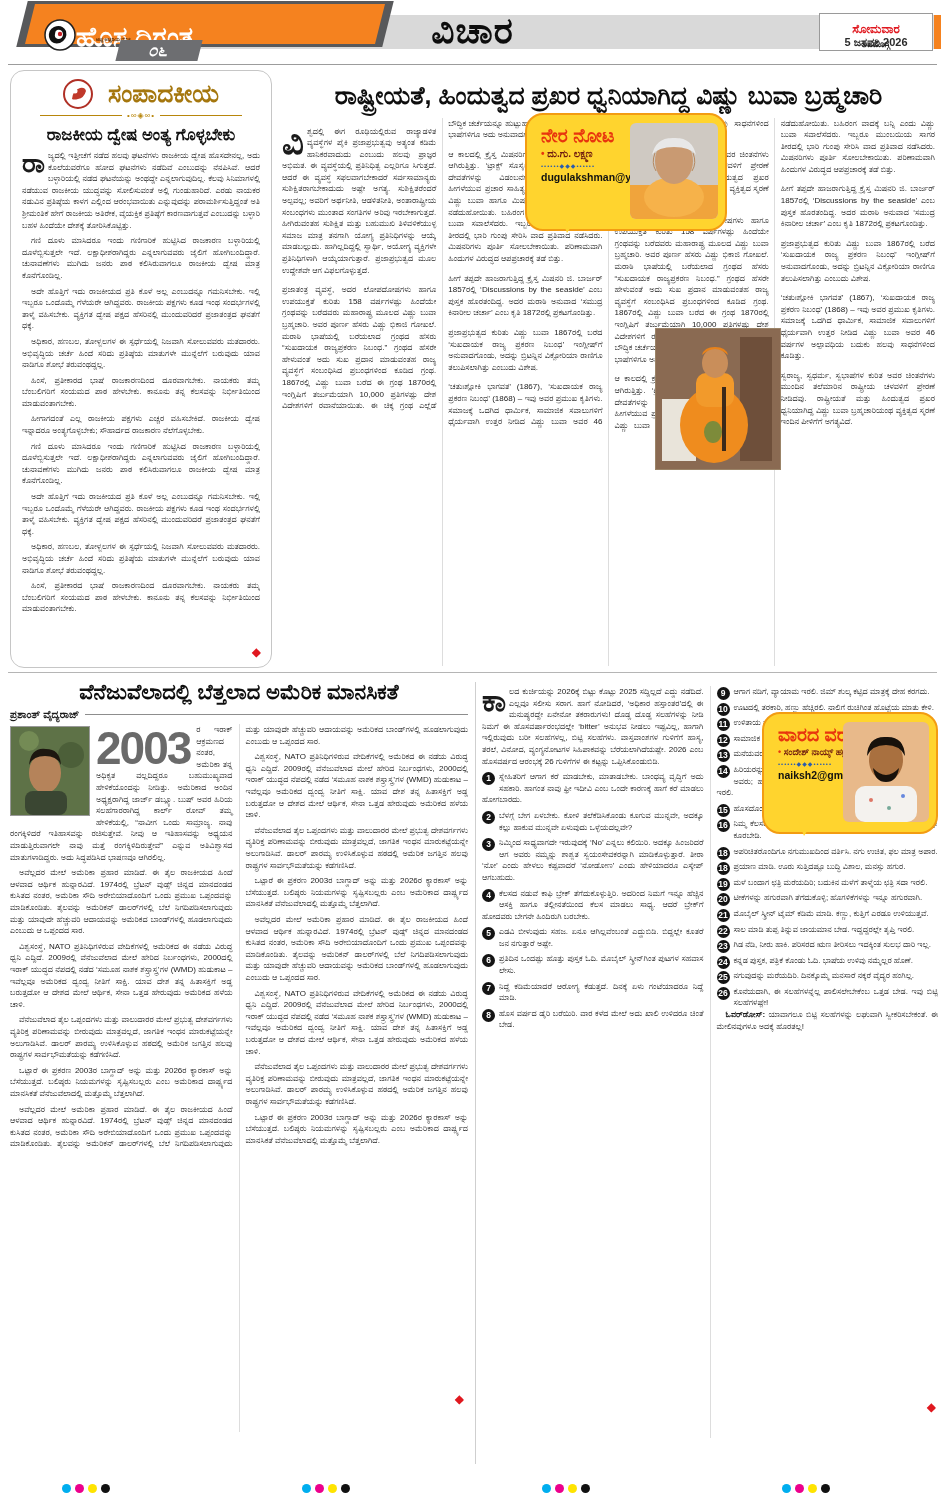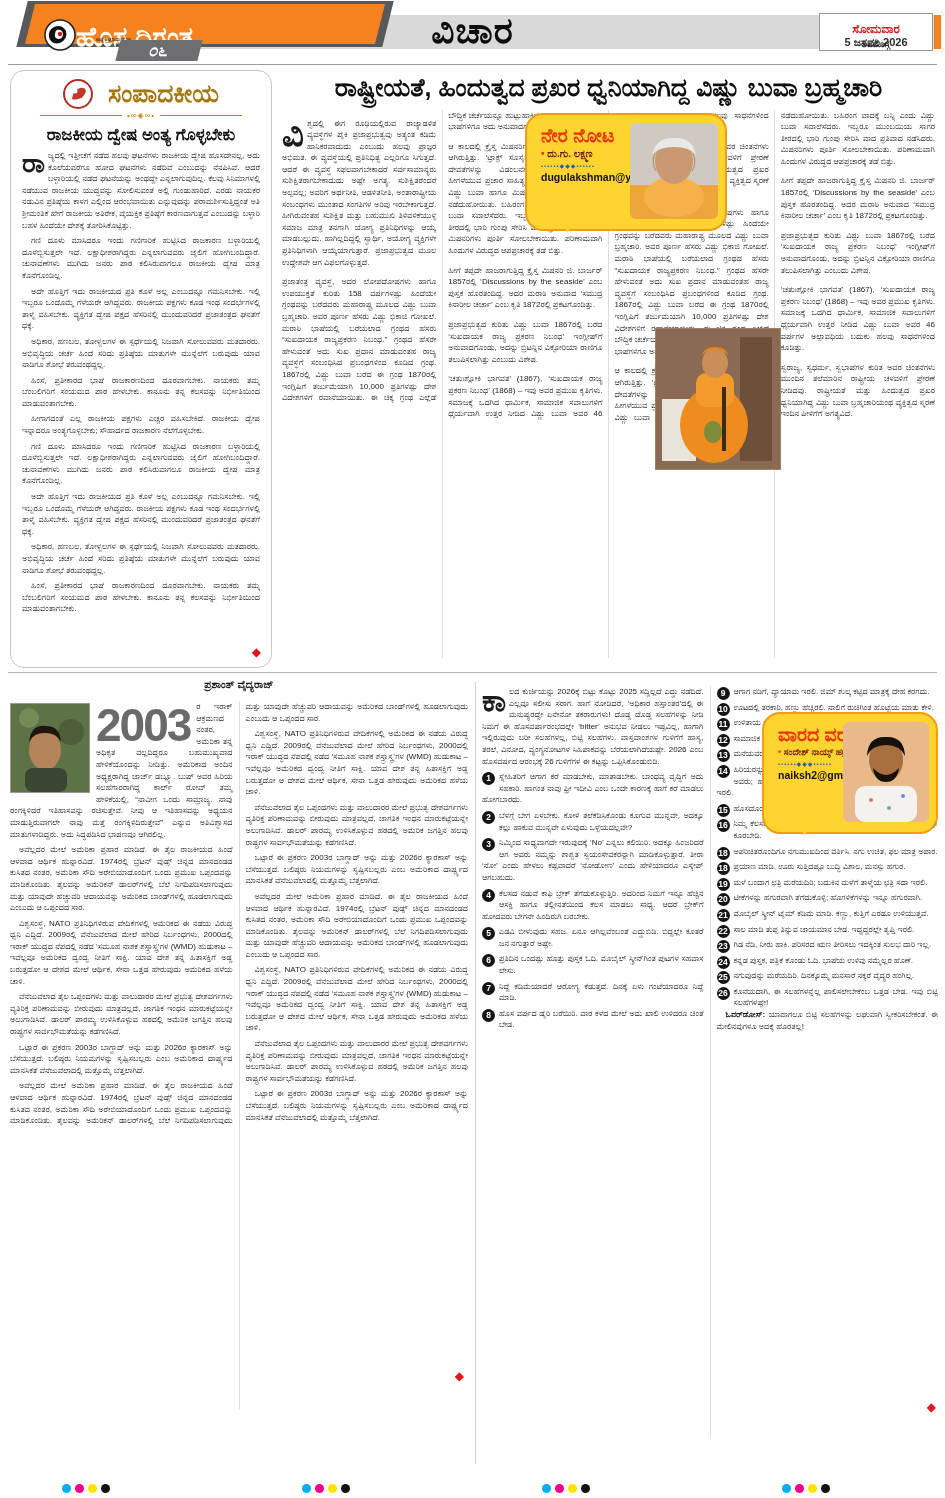--- a/index.html
+++ b/index.html
@@ -31,41 +31,41 @@
   .ed-div{display:flex;align-items:center;margin:2px 18px 5px;color:#b8860b;font-size:8px;}
   .ed-div::before,.ed-div::after{content:"";flex:1;border-top:1px solid #b8860b;}
   .ed-div span{padding:0 5px;letter-spacing:1px;}
   .ed-headline{font-size:16.5px;font-weight:bold;text-align:center;margin:2px 0 6px;color:#111;}
   .ed-body{font-size:8px;line-height:11.6px;text-align:justify;color:#1c1c1c;height:468px;overflow:hidden;}
   .ed-body p,.body p{margin:0 0 4px;text-indent:9px;}
   .ed-body p.first,.body p.first{text-indent:0;}
   .dropcap{float:left;font-size:26px;font-weight:bold;line-height:24px;padding:1px 3px 0 0;}
   
   .main-art{position:absolute;left:282px;top:66px;width:653px;height:602px;}
-  .main-headline{font-size:25px;font-weight:bold;text-align:center;line-height:1.1;color:#0e0e0e;margin:8px 0 8px;}
+  .main-headline{font-size:25px;font-weight:bold;text-align:center;line-height:1.1;color:#0e0e0e;margin:16px 0 8px;}
   .main-body{column-count:4;column-gap:12px;column-rule:1px solid #ddd;height:548px;overflow:hidden;
         font-size:8px;line-height:11.6px;text-align:justify;}
   .main-body .dropcap{font-size:34px;line-height:30px;}
   
   .bubble{position:absolute;background:#ffd42e;border:2px solid #f39c12;border-radius:18px;box-sizing:border-box;}
   .bubble::after{content:"";position:absolute;left:34px;bottom:-16px;border:12px solid transparent;
         border-top:16px solid #ffd42e;border-left-width:6px;border-right-width:10px;}
   .bub-title{font-size:19px;font-weight:bold;color:#e8350e;margin:10px 0 1px 14px;}
   .bub-author{font-size:10px;font-weight:bold;color:#6e1a10;margin-left:14px;}
   .bub-author::before{content:"• ";color:#e8350e;}
   .bub-dots{font-size:6px;letter-spacing:1px;color:#2b5cad;margin:2px 0 2px 14px;}
   .bub-mail{font-size:10.5px;font-weight:bold;color:#111;margin-left:14px;}
   .bub-photo{position:absolute;right:7px;top:8px;border-radius:6px;overflow:hidden;}
   
   .hdiv{position:absolute;left:8px;right:8px;top:672px;border-top:1px solid #b5b5b5;}
   .vdiv{position:absolute;left:475px;top:682px;height:782px;border-left:1px solid #cfcfcf;}
   
   .art{position:absolute;top:678px;}
   .art-headline{font-size:21px;font-weight:bold;text-align:center;color:#0e0e0e;margin:2px 0 5px;line-height:1.1;}
-  .byline-row{display:flex;align-items:center;gap:6px;margin:0 0 3px;flex-direction:column;}
+  .byline-row{display:flex;align-items:center;gap:6px;margin:0 0 3px;}
   .byline{font-size:10.5px;font-weight:bold;white-space:nowrap;}
   .byline-rule{flex:1;border-top:1px solid #8d8d8d;}
   .body{column-count:2;column-gap:13px;column-rule:1px solid #ddd;font-size:8px;line-height:11.6px;
         text-align:justify;overflow:hidden;position:relative;}
   .left-body{height:708px;}
   .right-body{height:752px;margin-top:8px;}
   .lphoto{float:left;width:80px;height:90px;margin:2px 6px 3px 0;border:1px solid #999;box-sizing:border-box;}
   .dropnum{float:left;font-size:46px;font-weight:bold;color:#6a6a6a;line-height:40px;margin:4px 6px 0 0;letter-spacing:-2px;}
   .right-body .dropcap{font-size:30px;line-height:27px;}
   .item{margin:0 0 4px;}
@@ -164,20 +164,21 @@
         <rect x="66" y="58" width="4" height="64" fill="#3c2a1a"></rect>
         <ellipse cx="57" cy="103" rx="9" ry="11" fill="#7d8b3a"></ellipse>
       </svg>
     </div>
   </div>
 
   <div class="hdiv"></div>
   <div class="vdiv"></div>
 
   <div class="art" style="left:10px;width:458px;">
+    <div class="art-headline">ವೆನೆಜುವೆಲಾದಲ್ಲಿ ಬೆತ್ತಲಾದ ಅಮೆರಿಕ ಮಾನಸಿಕತೆ</div>
     <div class="byline-row">
       <span class="byline">ಪ್ರಶಾಂತ್ ವೈದ್ಯರಾಜ್</span>
       <span class="byline-rule"></span>
     </div>
     <div class="body left-body">
       <span class="lphoto">
         <svg width="78" height="88" viewBox="0 0 78 88">
           <rect width="78" height="88" fill="#5e7247"></rect>
           <circle cx="18" cy="14" r="10" fill="#748b55"></circle>
           <circle cx="60" cy="28" r="13" fill="#4c5f39"></circle>

